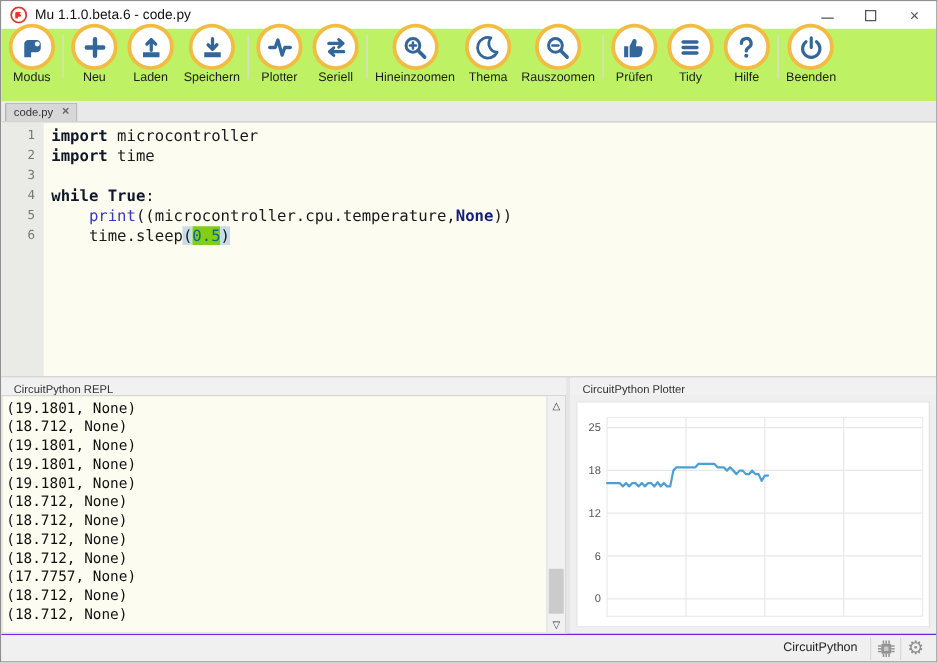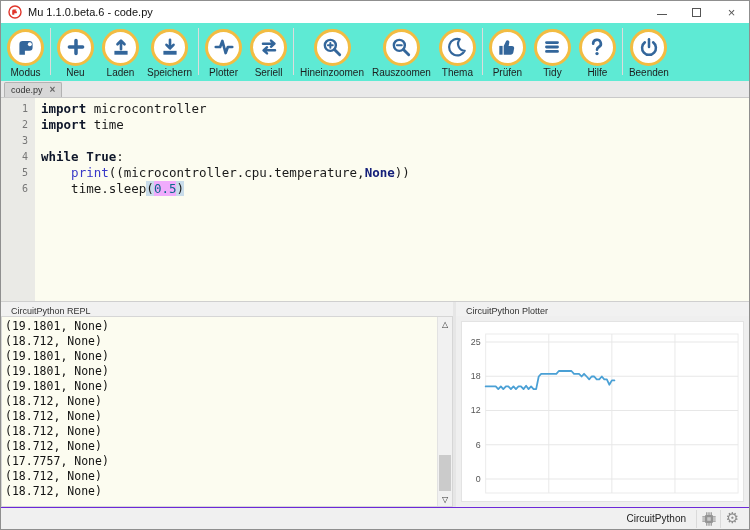--- a/index.html
+++ b/index.html
@@ -13,22 +13,22 @@
               padding-left:7px; font-size:11px; color:#111; }
   .mu-logo { width:14px; height:14px; margin-right:6px; flex:0 0 14px; }
   .title-text { flex:1; white-space:nowrap; }
   .win-controls { display:flex; height:100%; }
   .win-btn { width:35px; height:100%; display:flex; align-items:center; justify-content:center; color:#444; }
   .glyph-min { width:10px; border-bottom:1px solid #555; height:1px; margin-top:5px; }
   .glyph-max { width:9px; height:9px; border:1px solid #555; }
   .glyph-close { font-size:13px; line-height:1; color:#555; }
 
   
-  .toolbar { height:58px; flex:0 0 58px; background:#5eead4; display:flex; align-items:center;
-             padding:2px 0 0 2px; }
+  .toolbar { height:58px; flex:0 0 58px; background:#bef264; display:flex; align-items:flex-end;
+             padding:2px 0 12px 2px; }
   .tbtn { display:flex; flex-direction:column; align-items:center; padding:1px 4px; cursor:default; }
   .circ { width:37px; height:37px; border-radius:50%; border:3px solid #F2BC42; background:#fff;
           display:flex; align-items:center; justify-content:center; }
   .circ svg { display:block; }
   .tlbl { font-size:10px; color:#1d1d1d; margin-top:1px; white-space:nowrap; }
   .tsep { width:1px; background:#dcdcdc; align-self:stretch; margin:3px 2px 6px 2px; }
 
   
   .tabbar { height:16px; flex:0 0 16px; background:#e9e9e9; display:flex; align-items:flex-end; padding-left:3px; }
   .tab { height:15px; background:#d7d7d7; border:1px solid #b2b2b2; border-bottom:none;
@@ -41,21 +41,21 @@
   .gutter { width:34px; flex:0 0 34px; background:#EAEAE6; color:#777;
             font-family:"DejaVu Sans Mono", monospace; font-size:10px; line-height:16px;
             text-align:right; padding:3px 7px 0 0; }
   .code { flex:1; font-family:"DejaVu Sans Mono", monospace; font-size:12.5px; line-height:16px;
           padding:3px 0 0 6px; white-space:pre; color:#1a1a1a; }
   .code-line { height:16px; }
   .tok-kw  { color:#0f172a; font-weight:bold; }
   .tok-kwb { color:#15207A; font-weight:bold; }
   .tok-fn  { color:#3939C8; }
   .tok-hl  { background:#C9DCEA; }
-  .tok-hlnum { background:#f0abfc; color:#0A6B8A; }
+  .tok-hlnum { background:#84cc16; color:#0A6B8A; }
 
   
   .bottom { flex:0 0 206px; height:206px; display:flex; background:#E6E6E6; border-top:1px solid #cfcfcf; }
   .pane { display:flex; flex-direction:column; }
   .repl-pane { width:452px; flex:0 0 452px; }
   .plotter-pane { flex:1; margin-left:3px; }
   .pane-header { height:14px; flex:0 0 14px; background:#F1F1F1; font-size:9px; color:#333;
                  display:flex; align-items:flex-end; padding-left:10px; }
   .repl-content { position:relative; flex:1; background:#FCFCF0; border:1px solid #d6d6d6;
                   font-family:"DejaVu Sans Mono", monospace; font-size:11.5px; line-height:15px;
@@ -182,35 +182,35 @@
         <path d="M8.5 6.3 v4.4 M6.3 8.5 h4.4" stroke="#33669B" stroke-width="1.8" stroke-linecap="round"></path>
         <path d="M12.2 12.2 L17 17" stroke="#33669B" stroke-width="2.6" stroke-linecap="round"></path>
       </svg>
         </div>
       <span class="tlbl">Hineinzoomen</span>
     </div>
 
     <div class="tbtn">
       <div class="circ">
           <svg width="22" height="22" viewBox="0 0 20 20">
+        <path d="M12.5 3 a7.5 7.5 0 1 0 4.5 10.5 a6.4 6.4 0 0 1 -4.5 -10.5 z" stroke="#33669B" stroke-width="2" fill="none" stroke-linejoin="round"></path>
+      </svg>
+        </div>
+      <span class="tlbl">Thema</span>
+    </div>
+
+    <div class="tbtn">
+      <div class="circ">
+          <svg width="22" height="22" viewBox="0 0 20 20">
         <circle cx="8.5" cy="8.5" r="5" stroke="#33669B" stroke-width="2.2" fill="none"></circle>
         <path d="M6.3 8.5 h4.4" stroke="#33669B" stroke-width="1.8" stroke-linecap="round"></path>
         <path d="M12.2 12.2 L17 17" stroke="#33669B" stroke-width="2.6" stroke-linecap="round"></path>
       </svg>
         </div>
       <span class="tlbl">Rauszoomen</span>
-    </div>
-
-    <div class="tbtn">
-      <div class="circ">
-          <svg width="22" height="22" viewBox="0 0 20 20">
-        <path d="M12.5 3 a7.5 7.5 0 1 0 4.5 10.5 a6.4 6.4 0 0 1 -4.5 -10.5 z" stroke="#33669B" stroke-width="2" fill="none" stroke-linejoin="round"></path>
-      </svg>
-        </div>
-      <span class="tlbl">Thema</span>
     </div>
 
     <div class="tsep"></div>
 
     <div class="tbtn">
       <div class="circ">
           <svg width="22" height="22" viewBox="0 0 20 20">
         <path d="M3 9 h3 v8 H3 z" fill="#33669B"></path>
         <path d="M7 17 h6.2 c1.4 0 2.4-.9 2.6-2.2 l.7-3.6 c.2-1.2-.7-2.2-1.9-2.2 h-3.1 l.6-3.2 c.2-1.1-.6-2-1.7-2 -.5 0-1 .3-1.2.8 L7 9 z" fill="#33669B"></path>
       </svg>

